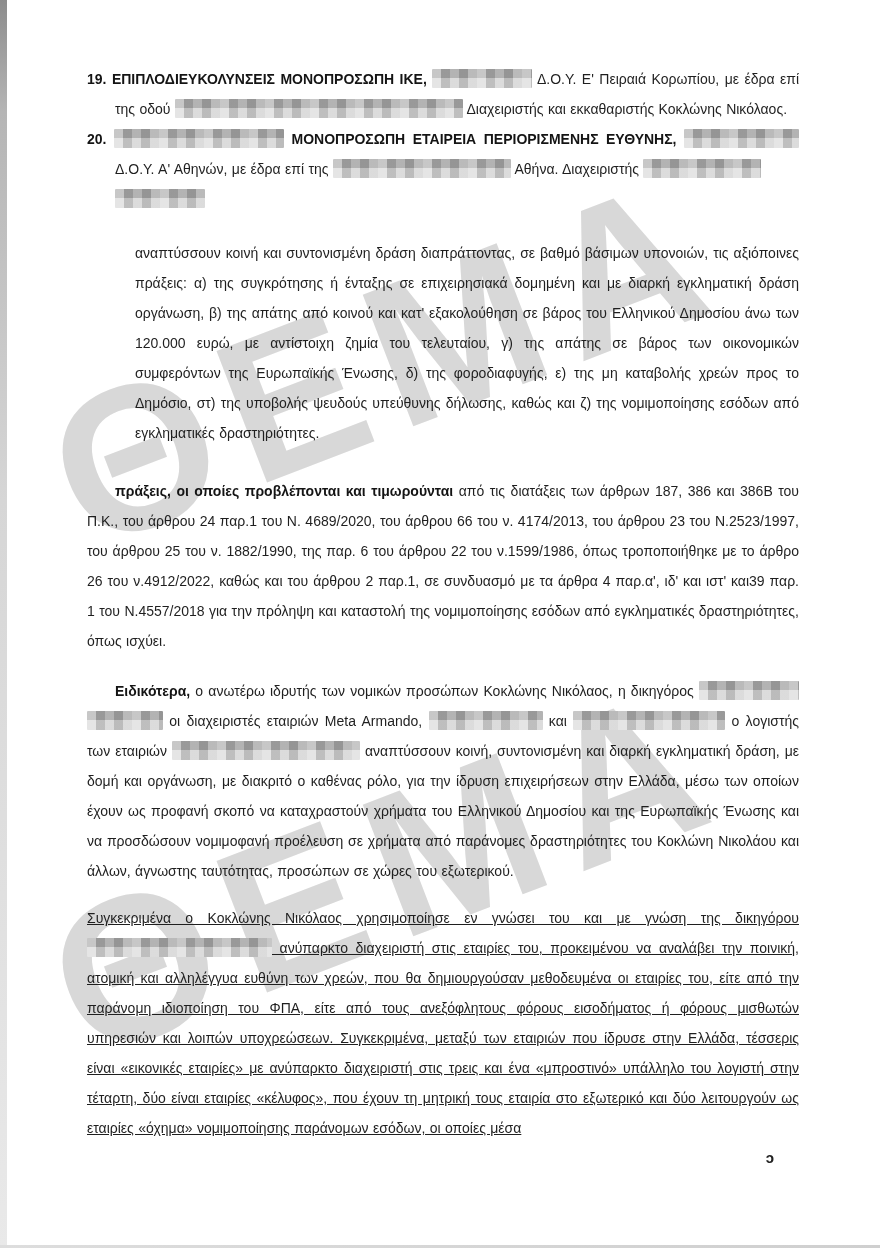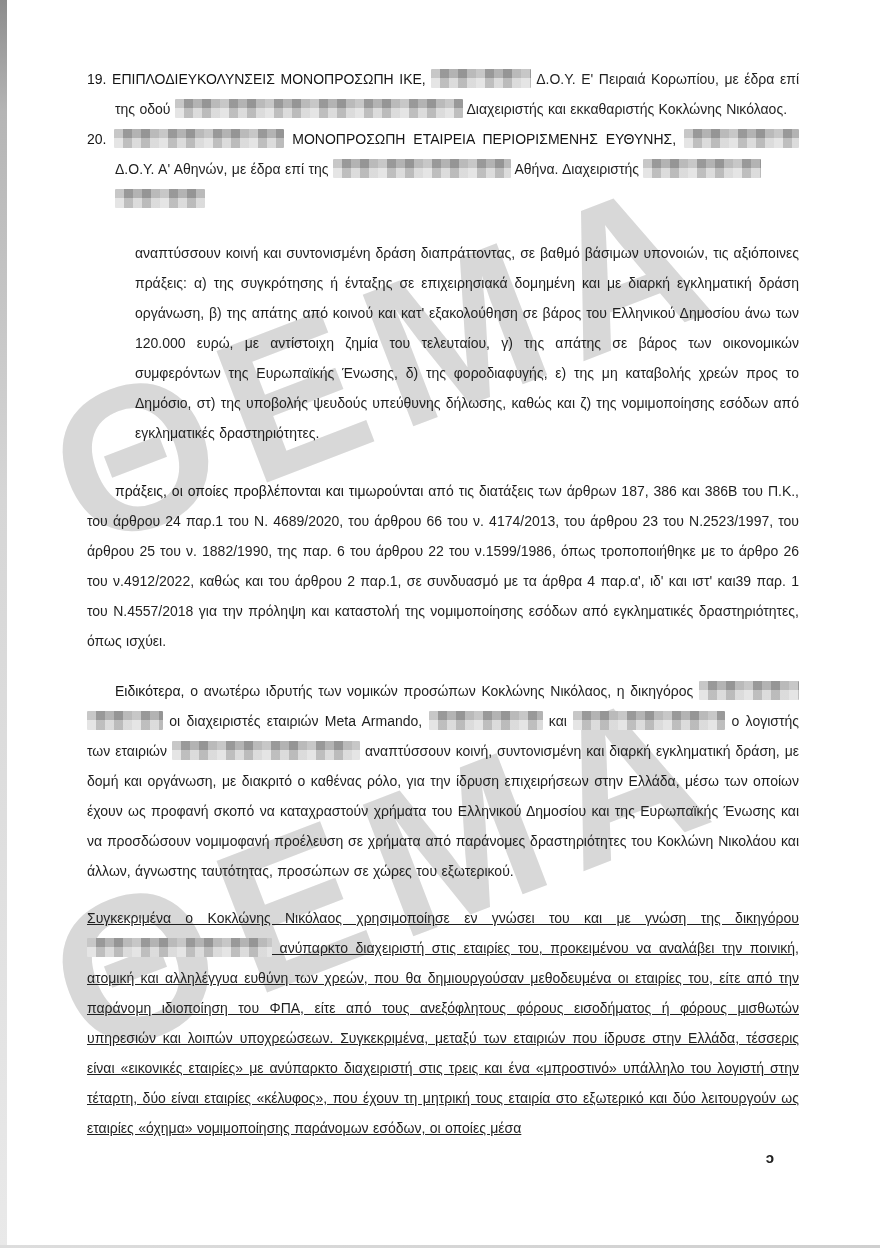--- a/index.html
+++ b/index.html
@@ -36,21 +36,21 @@
   #wm2{top:768px;}
   
   .doc{
     position:absolute;left:87px;top:64px;width:712px;z-index:2;
   }
   .para{
     text-align:justify;
     line-height:30px;
     word-spacing:0.5px;
   }
-  .para b{font-weight:normal;color:#141414;}
+  .para b{font-weight:bold;color:#141414;}
   [data-name="item-18-continuation"]{margin-left:28px;}
   [data-name="item-19"],
   [data-name="item-20"]{padding-left:28px;text-indent:-28px;}
   [data-name="para-charges"]{margin-top:24px;margin-left:48px;}
   [data-name="para-articles"]{margin-top:28px;text-indent:28px;}
   [data-name="para-eidikotera"]{margin-top:20px;text-indent:28px;}
   [data-name="para-sygkekrimena"]{margin-top:17px;text-decoration:underline;}
   
   .redact{
     display:inline-block;height:19px;vertical-align:-4px;border-radius:1px;

